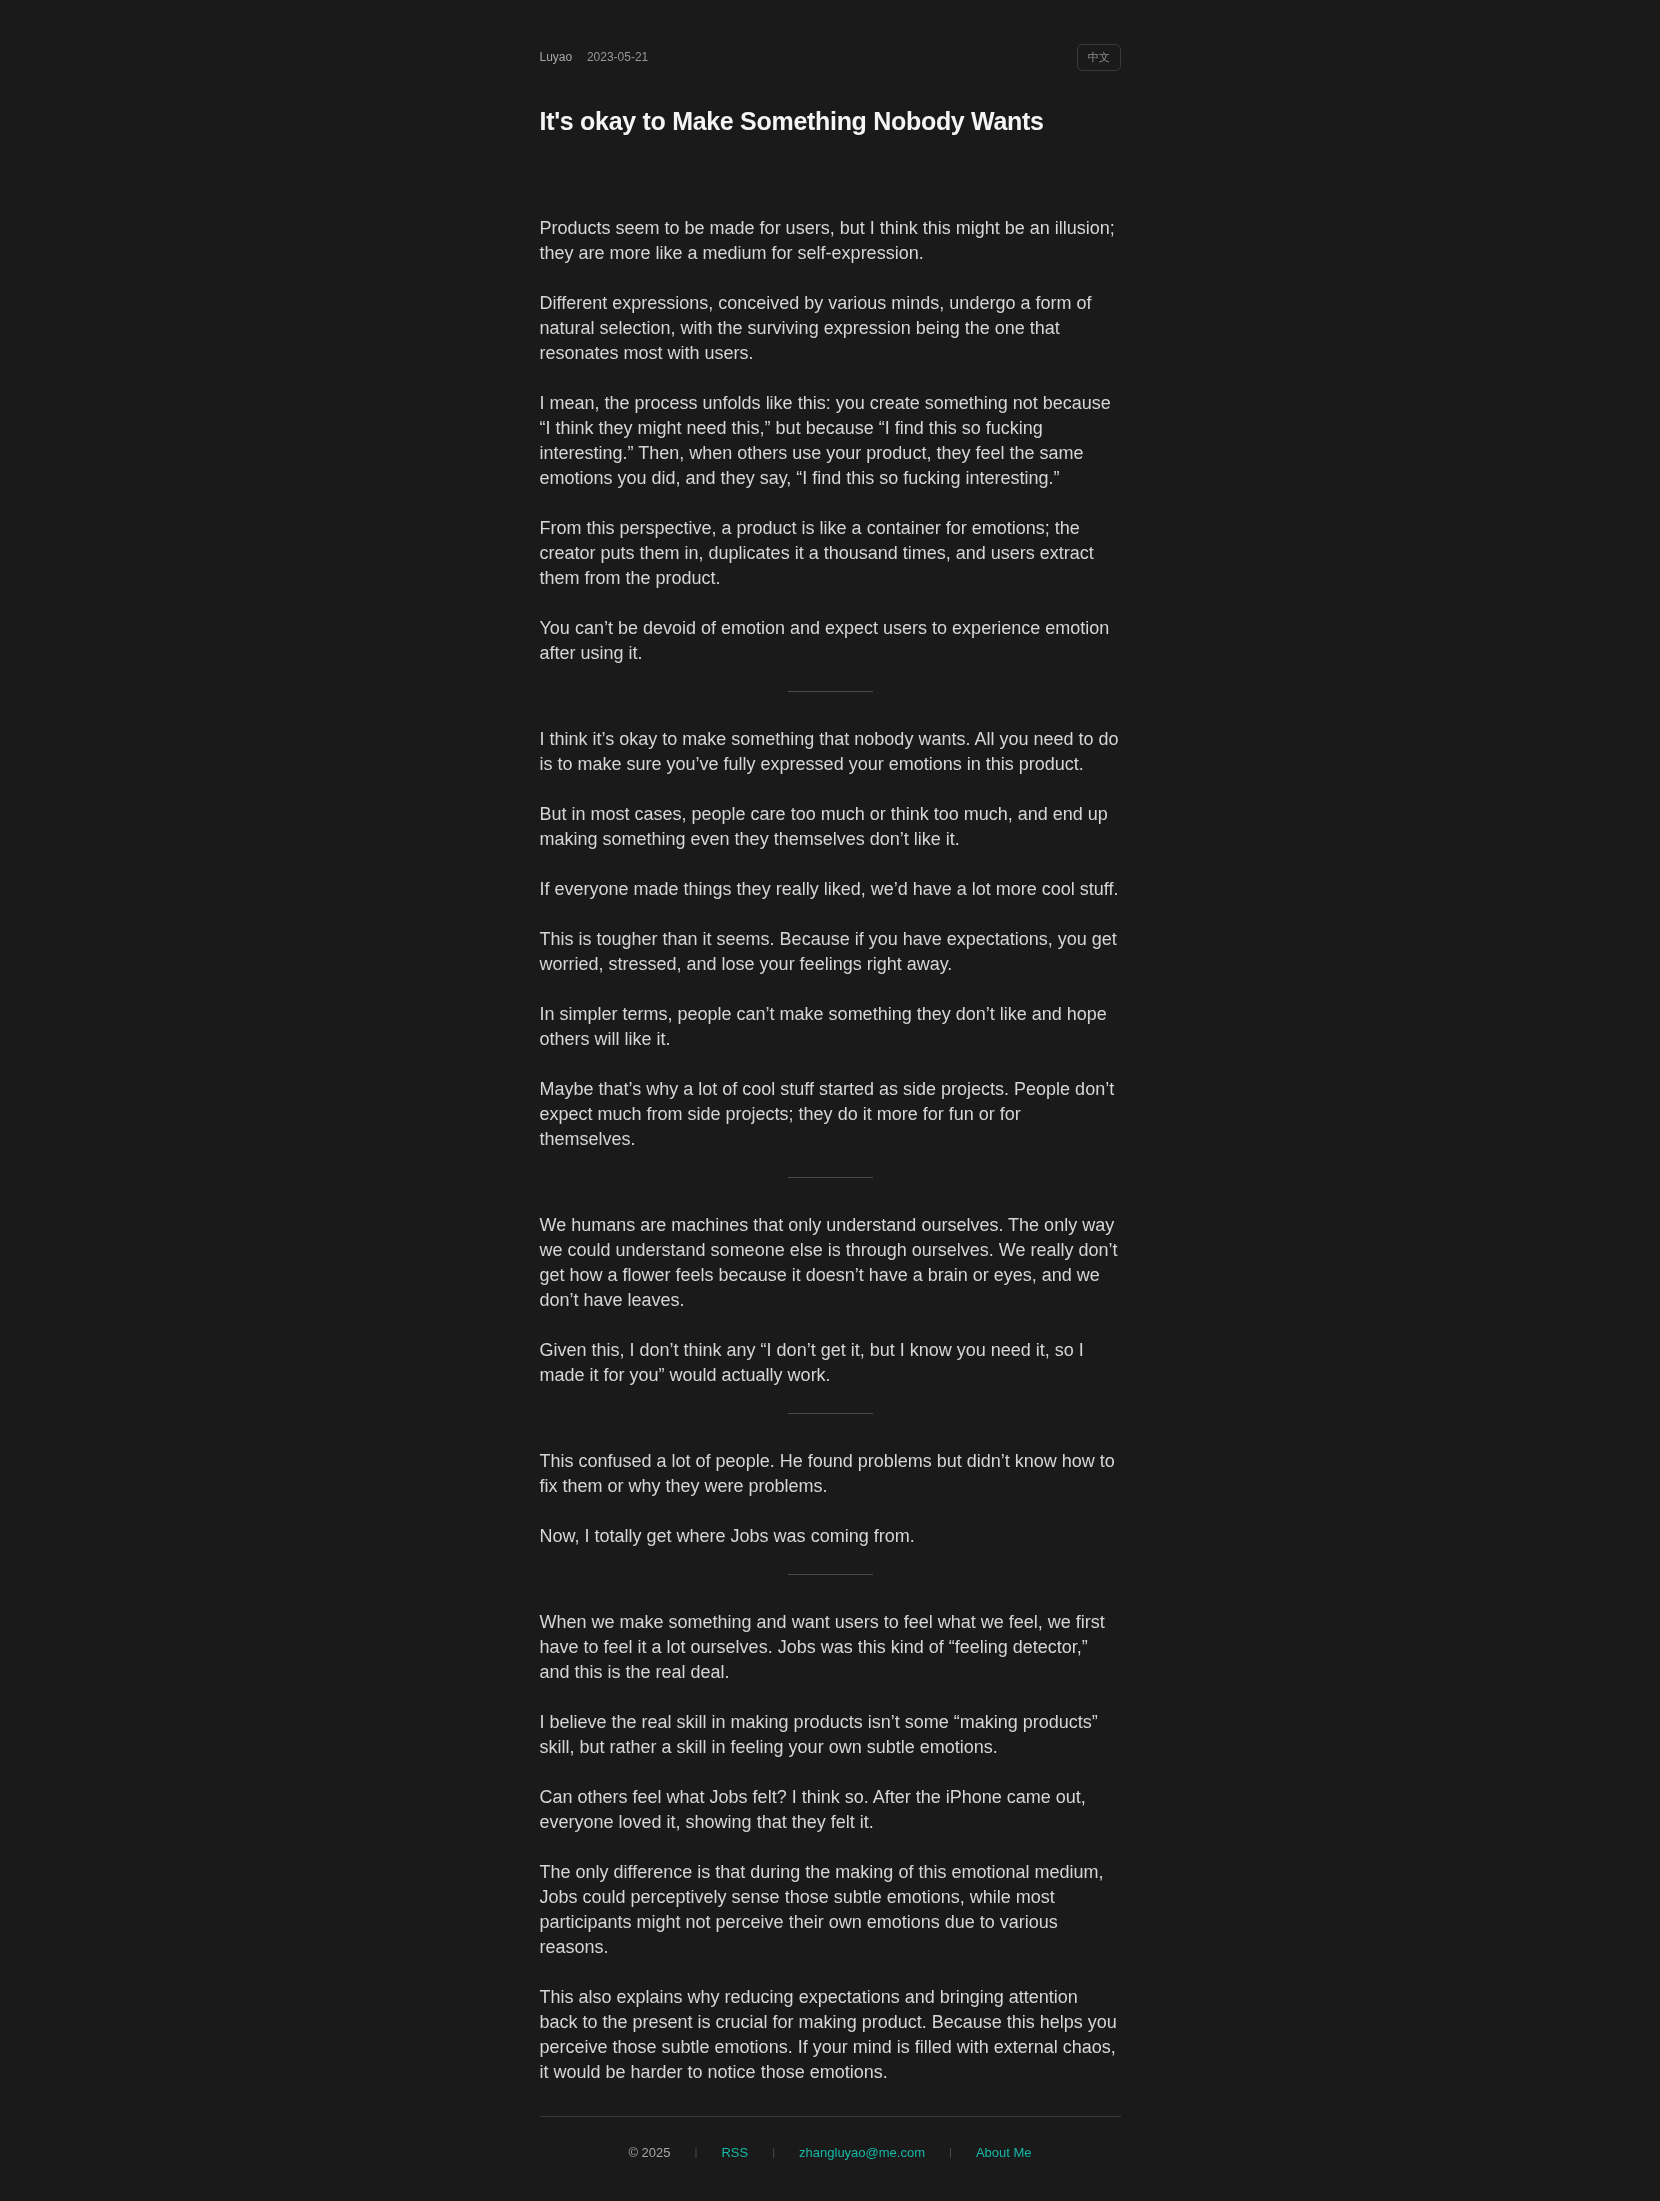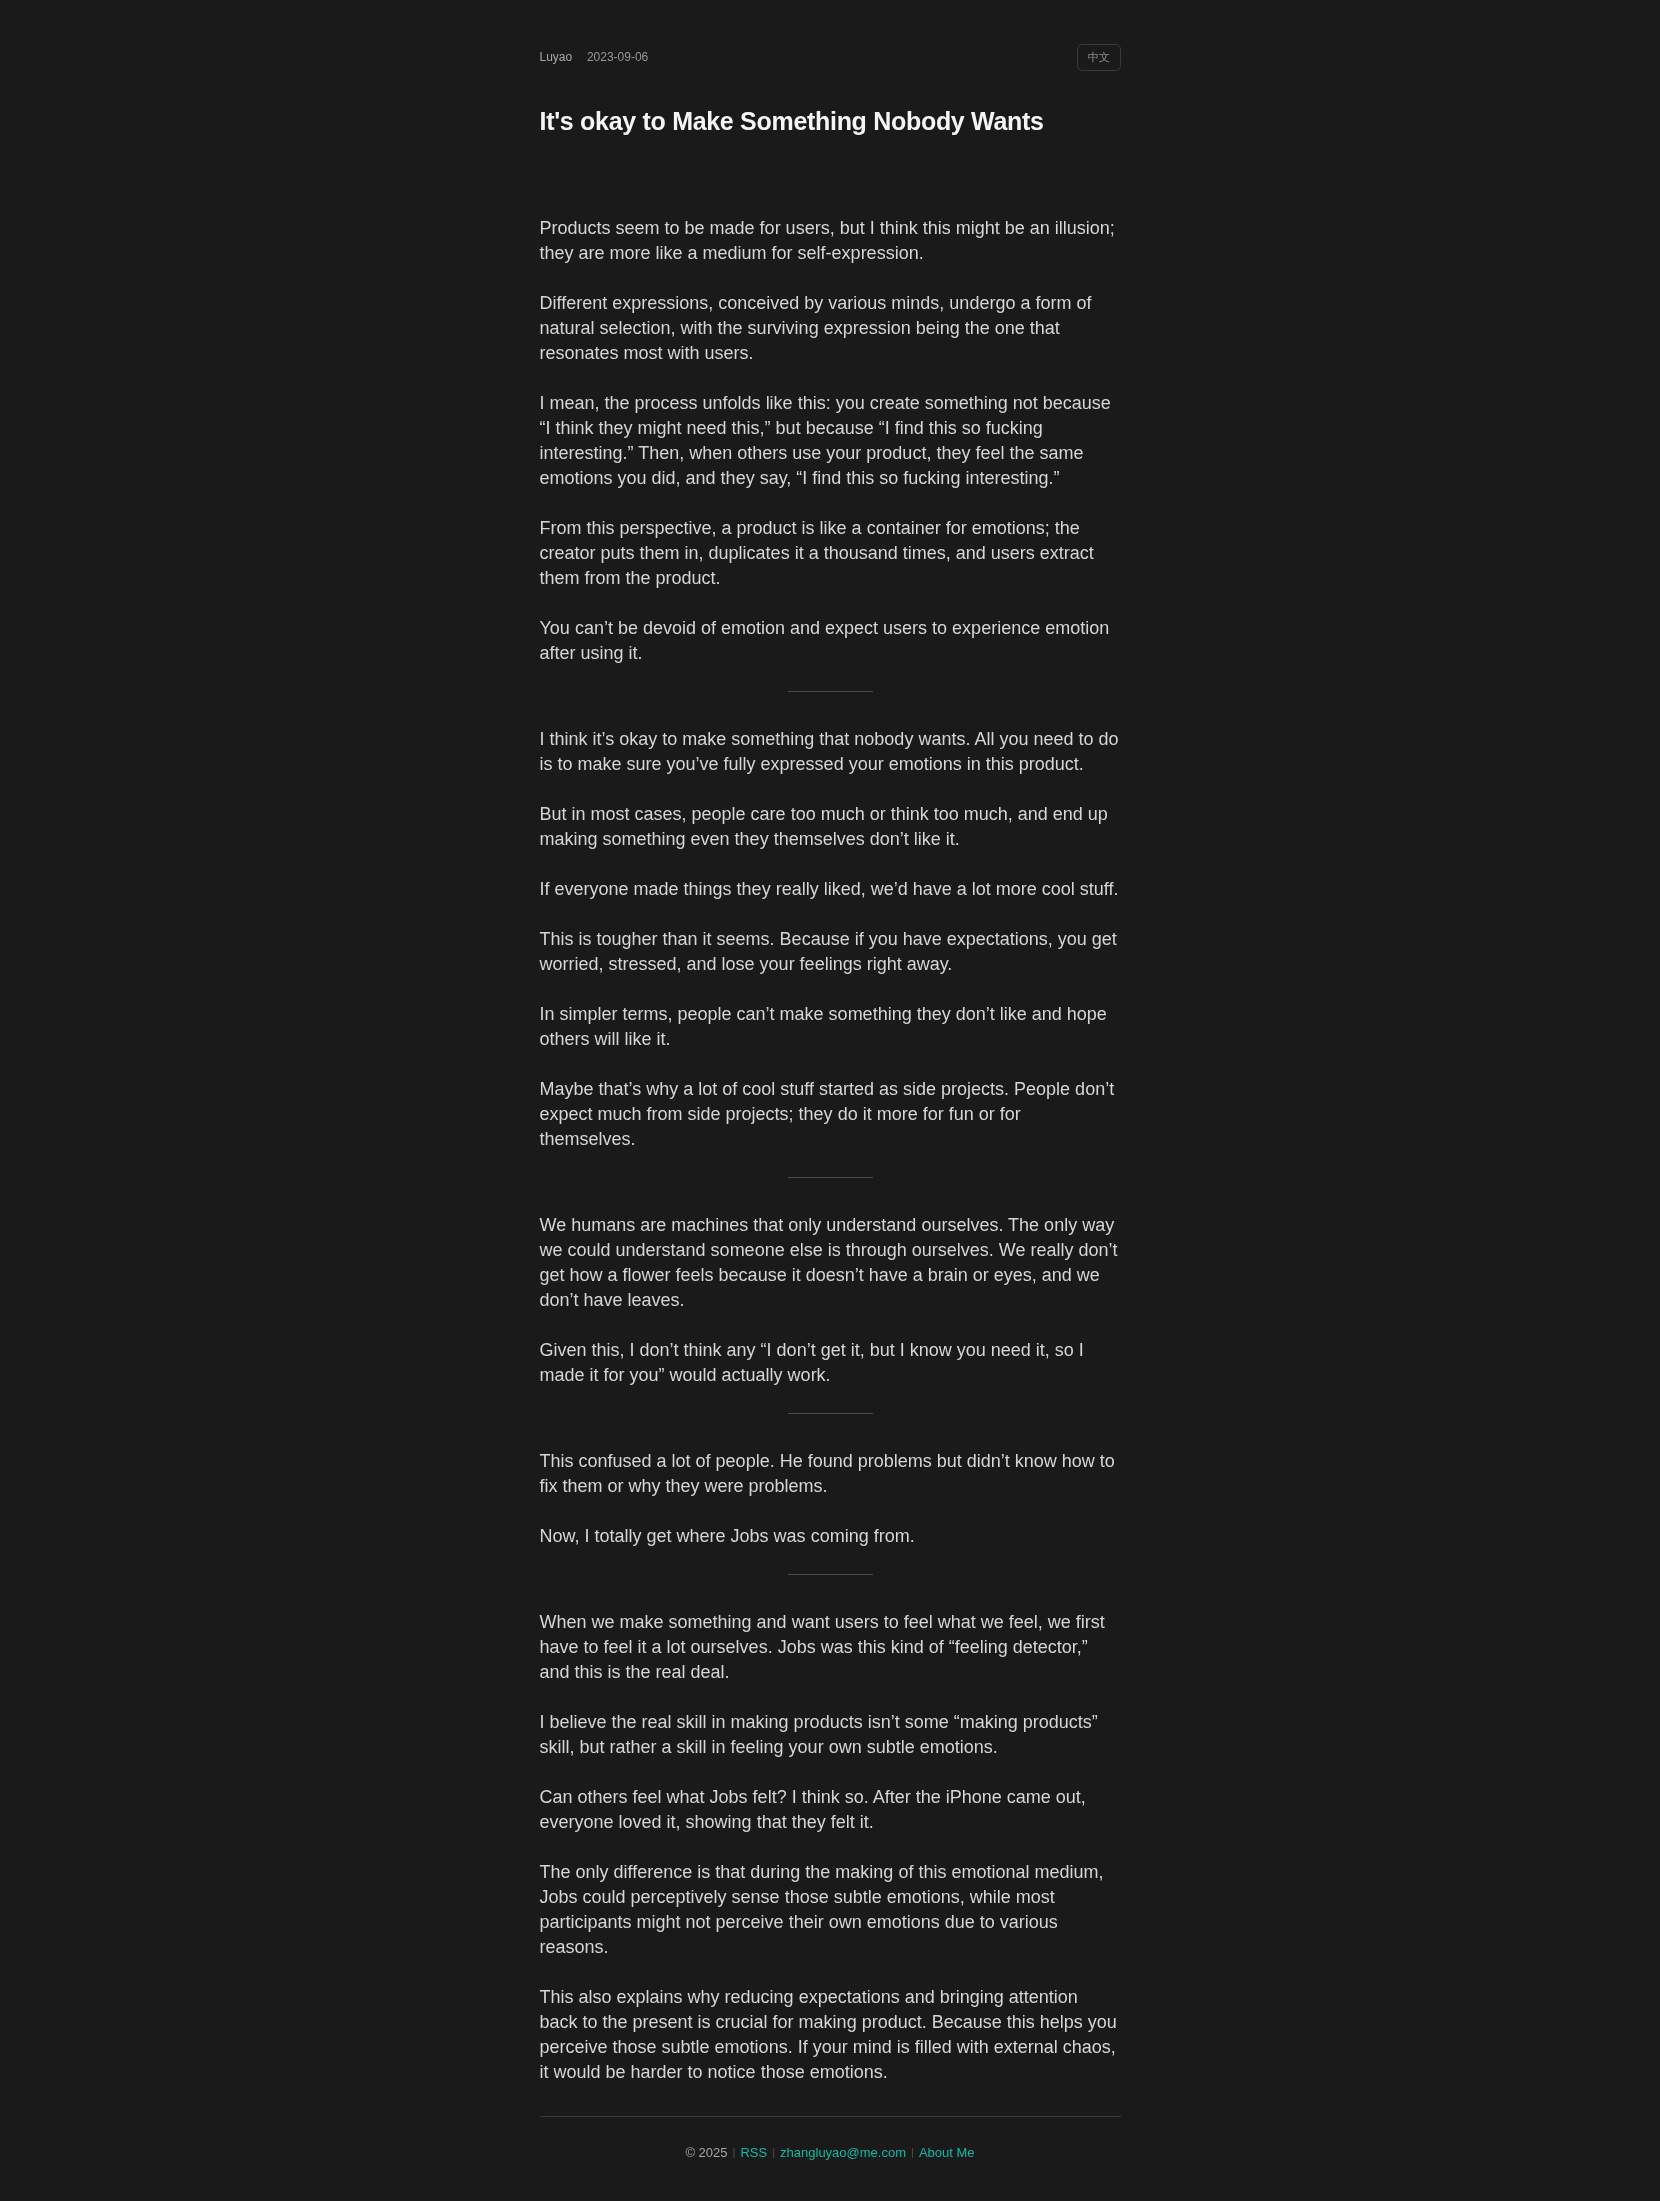--- a/index.html
+++ b/index.html
@@ -80,21 +80,21 @@
   .footer-divider {
     height: 0;
     border: none;
     border-top: 0.9px solid #3a3a3a;
     margin-top: 31px;
   }
   .footer-row {
     display: flex;
     justify-content: center;
     align-items: center;
-    gap: 5px;
+    gap: 24px;
     margin-top: 28px;
     padding-bottom: 36px;
     font-size: 13px;
     color: #a6a6a6;
   }
   .footer-row a {
     color: #14b8a6;
     text-decoration: none;
     cursor: pointer;
   }
@@ -104,21 +104,21 @@
   }
 </style>
 </head>
 <body>
 
 <div class="container">
 
   <header class="meta-row">
     <div class="meta-left">
       <a class="author-link">Luyao</a>
-      <span class="post-date">2023-09-06</span>
+      <span class="post-date">2023-05-21</span>
     </div>
     <button class="lang-btn">中文</button>
   </header>
 
   <h1 class="post-title">It's okay to Make Something Nobody Wants</h1>
 
   <main class="article-body" id="article-body">
       <p>Products seem to be made for users, but I think this might be an illusion; they are more like a medium for self-expression.</p>
       <p>Different expressions, conceived by various minds, undergo a form of natural selection, with the surviving expression being the one that resonates most with users.</p>
       <p>I mean, the process unfolds like this: you create something not because “I think they might need this,” but because “I find this so fucking interesting.” Then, when others use your product, they feel the same emotions you did, and they say, “I find this so fucking interesting.”</p>

